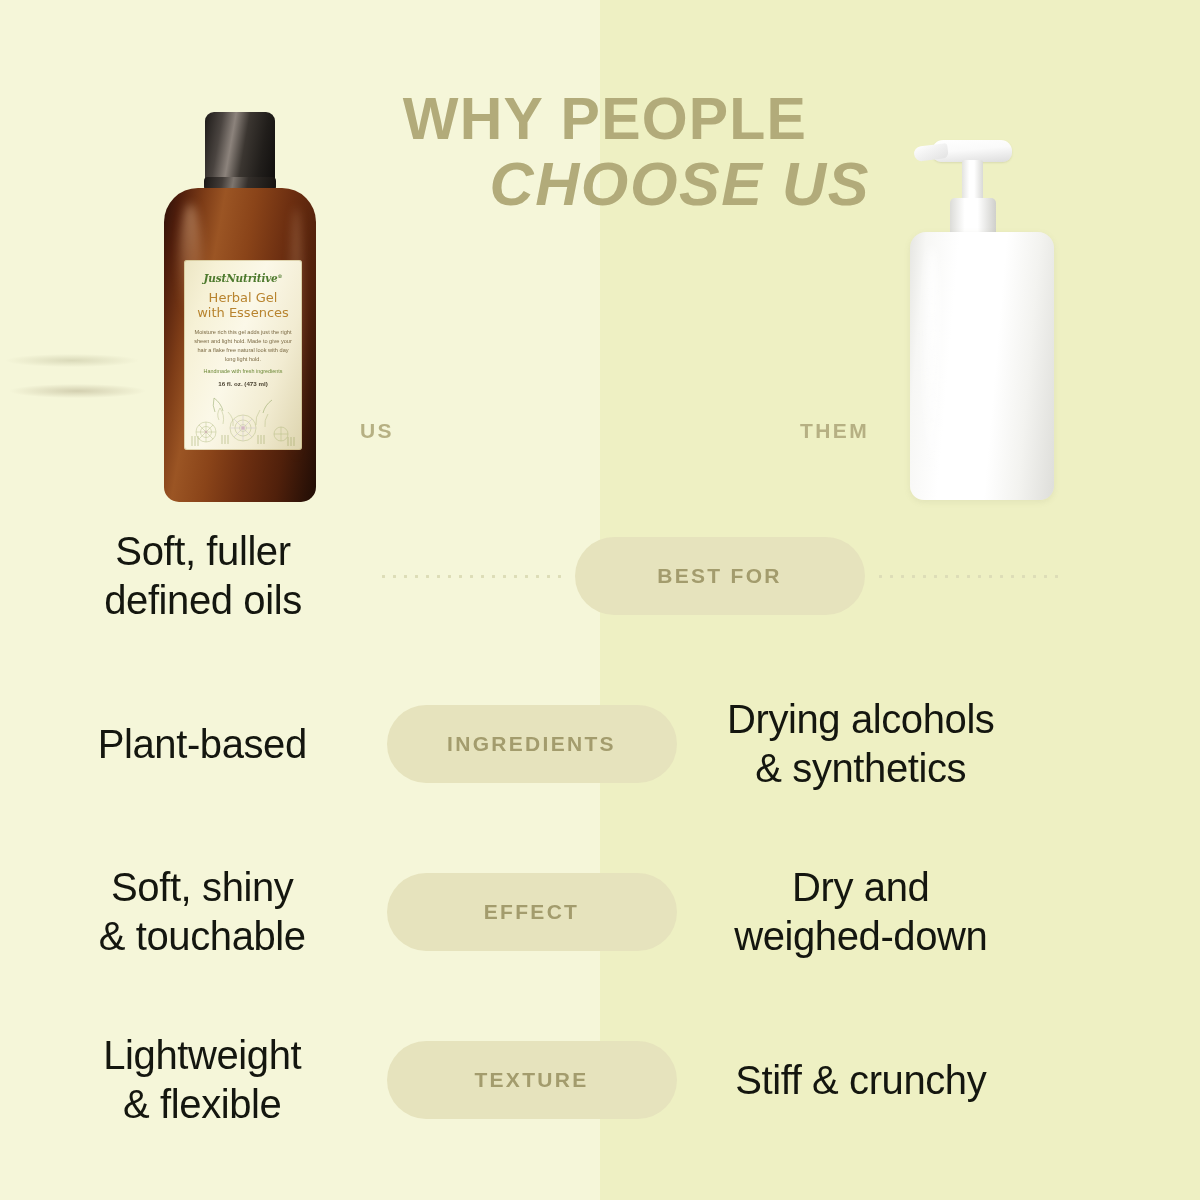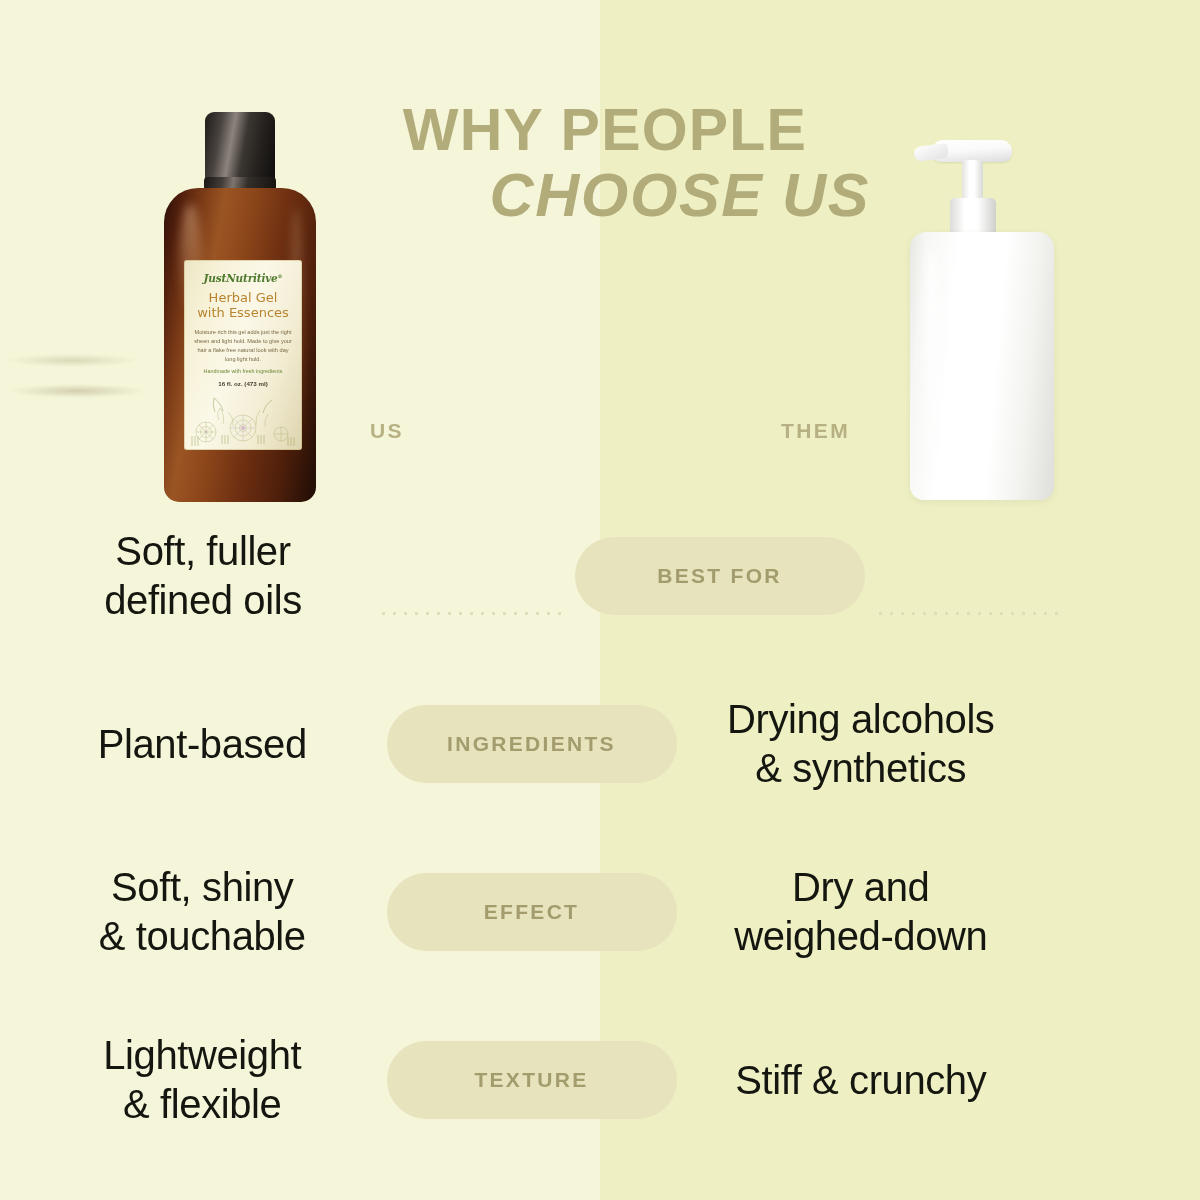--- a/index.html
+++ b/index.html
@@ -25,21 +25,21 @@
     top: 0;
     height: 1200px;
   }
   .bg-left  { left: 0;     width: 600px; background: #f5f6d9; }
   .bg-right { left: 600px; width: 600px; background: #eef0c3; }
 
   
   .headline {
     position: absolute;
     left: 340px;
-    top: 102px;
+    top: 91px;
     width: 530px;
     text-align: center;
     line-height: 0.98;
     z-index: 6;
   }
   .headline .line1,
   .headline .line2 {
     display: block;
     color: #b2ab7a;
     font-weight: 800;
@@ -56,22 +56,22 @@
 
   
   .col-caption {
     position: absolute;
     color: #b6b083;
     font-weight: 800;
     font-size: 21px;
     letter-spacing: 2.4px;
     z-index: 6;
   }
-  .caption-us   { left: 370px; top: 419px; }
-  .caption-them { left: 781px; top: 419px; }
+  .caption-us   { left: 360px; top: 419px; }
+  .caption-them { left: 800px; top: 419px; }
 
   
   .bottle-amber {
     position: absolute;
     left: 164px;
     top: 112px;
     width: 152px;
     height: 390px;
     z-index: 4;
   }
@@ -329,21 +329,21 @@
     text-align: center;
   }
   .cell-them {
     width: 350px;
     padding-right: 26px;
     text-align: center;
   }
   .middle {
     flex: 1;
     display: flex;
-    align-items: flex-end;
+    align-items: center;
     justify-content: center;
     gap: 10px;
   }
   .dots {
     flex: 1;
     height: 3px;
     background-image: radial-gradient(circle, #ddddb7 1.4px, rgba(0,0,0,0) 1.6px);
     background-size: 11px 3px;
     background-repeat: repeat-x;
     background-position: left center;

